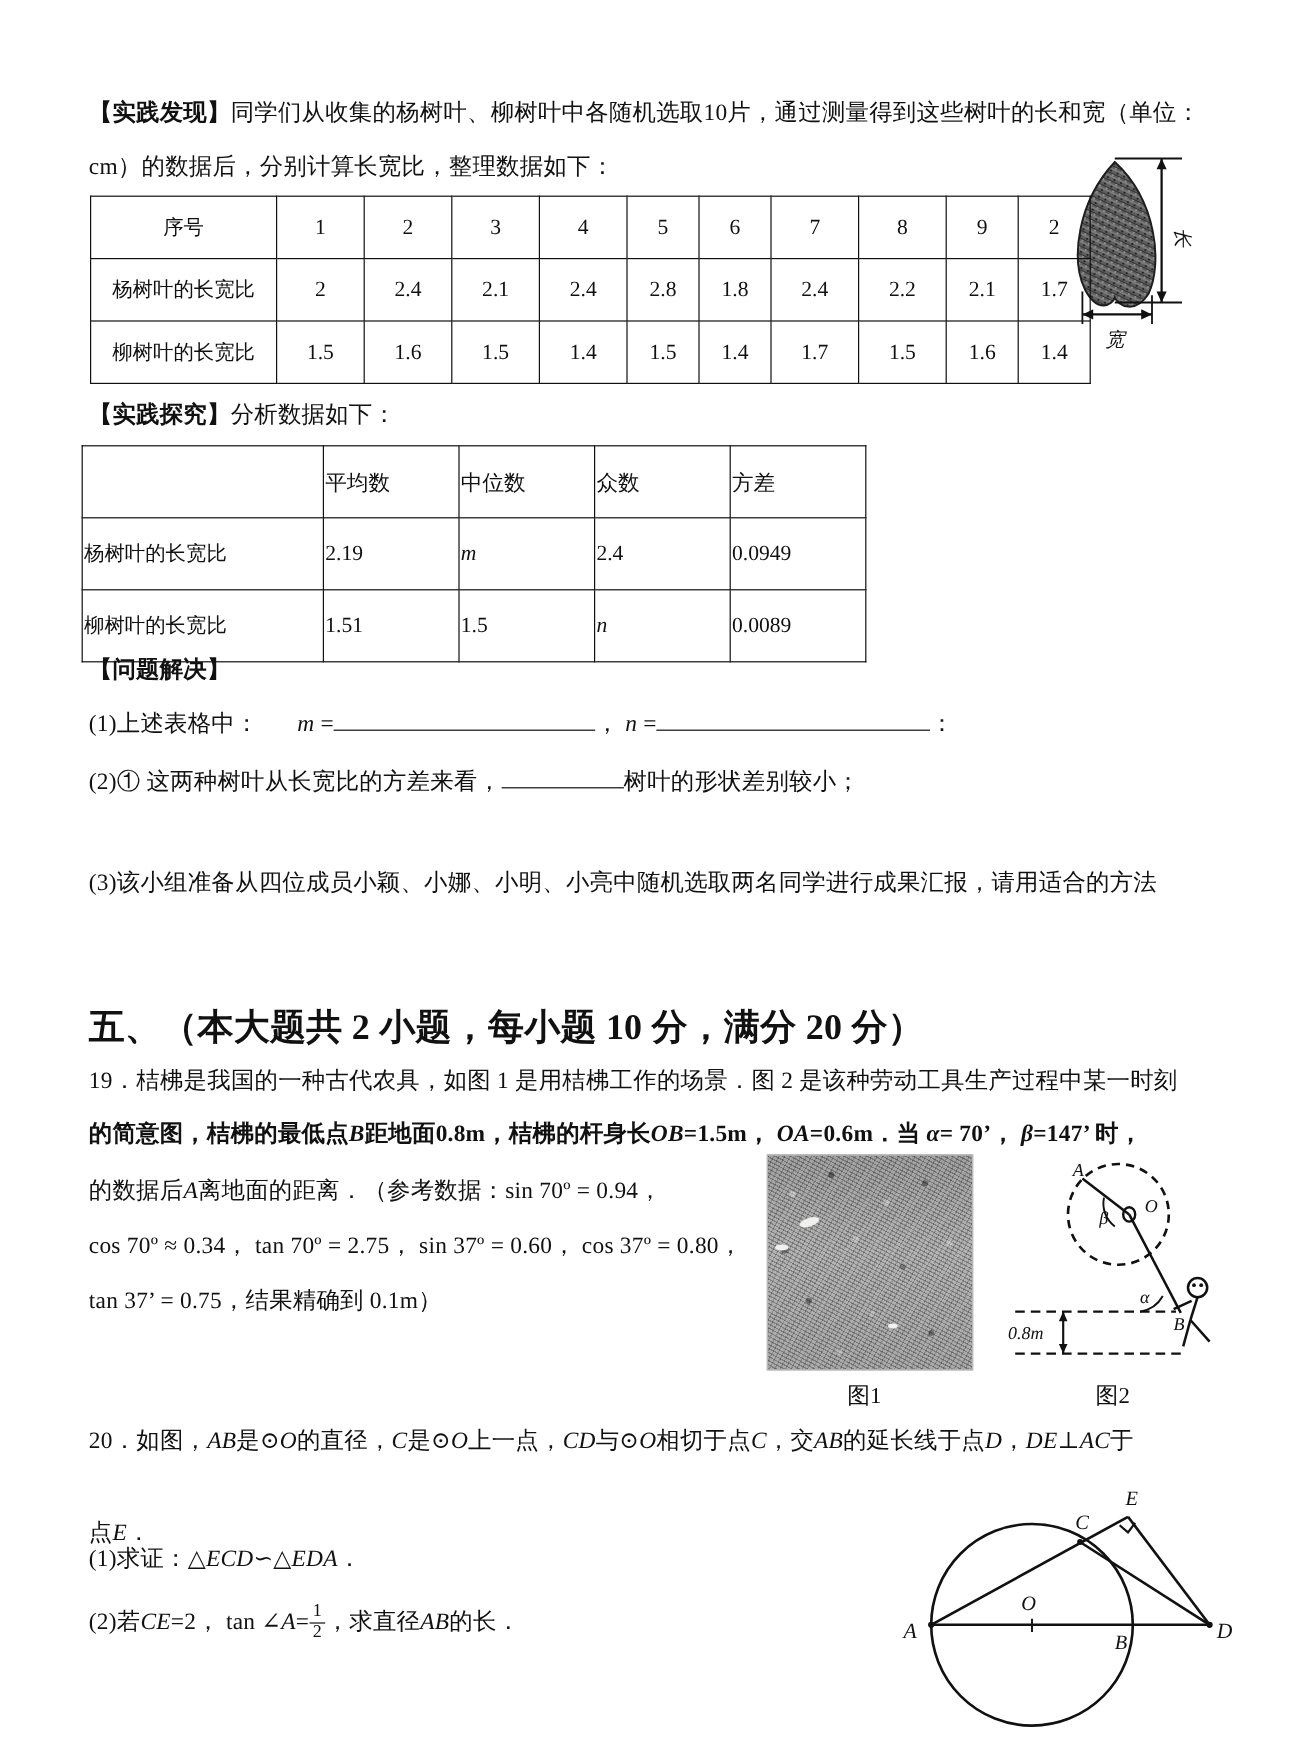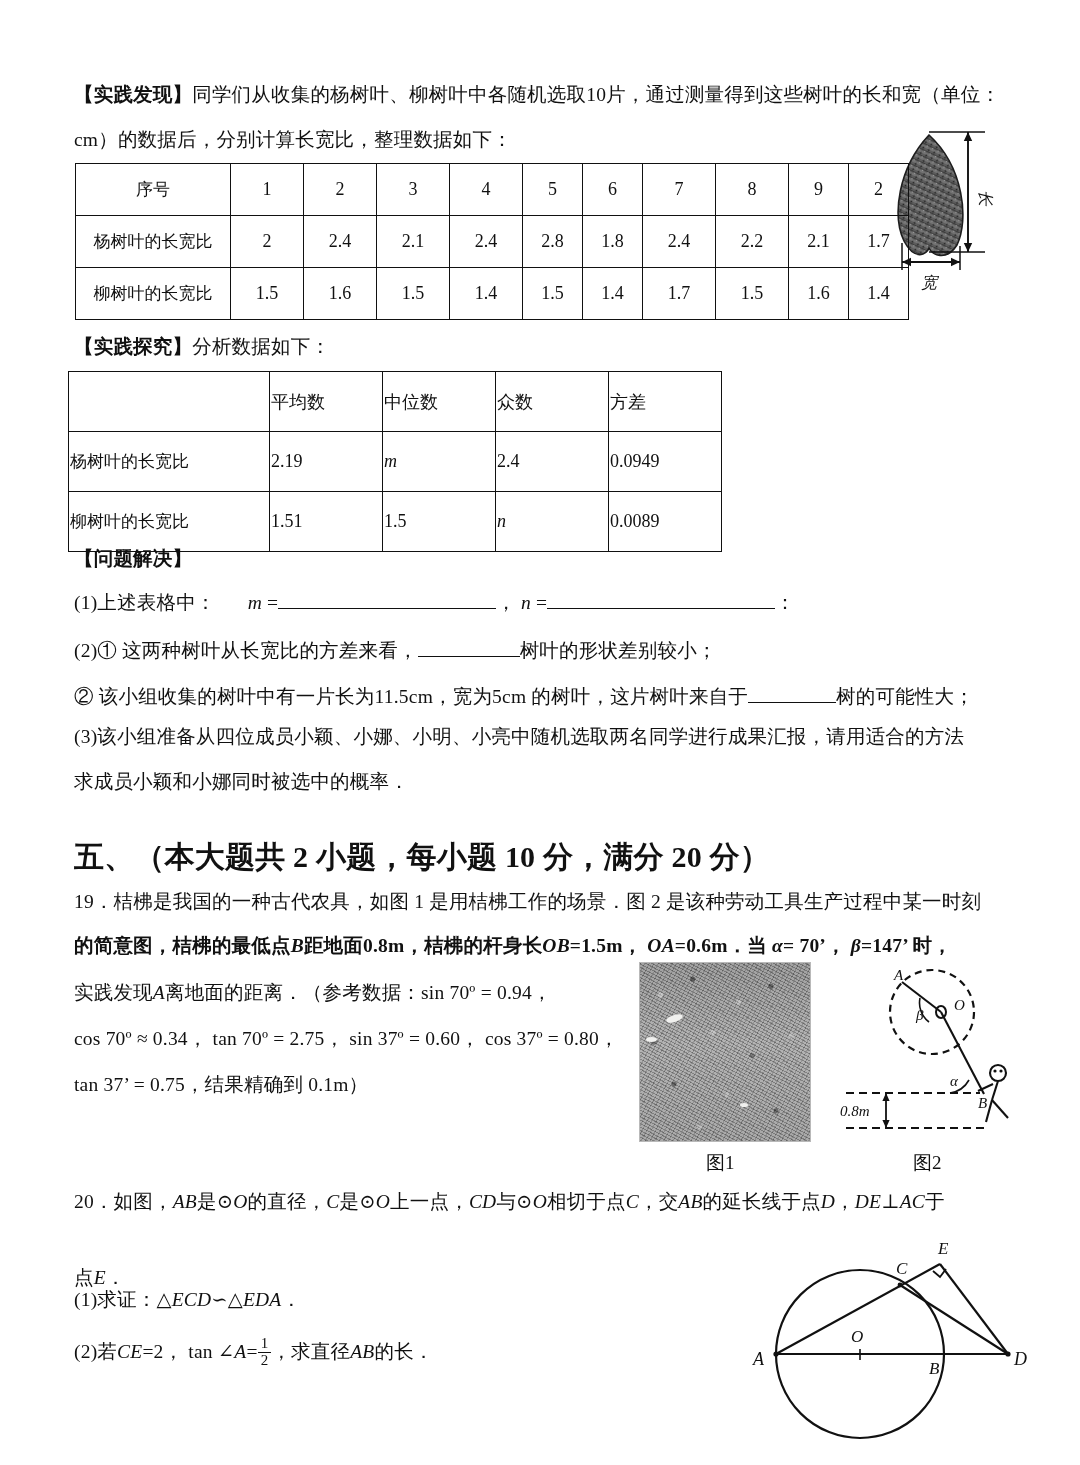--- a/index.html
+++ b/index.html
@@ -284,40 +284,36 @@
     <span class="ital">m</span>
     <span>=</span><span class="blank" style="width:218px"></span><span>，</span>
     <span class="ital">n</span>
     <span>=</span><span class="blank" style="width:228px"></span><span>：</span>
   </div>
 
   <div class="ln" style="left:74px; top:636px;">
     <span>(2)① 这两种树叶从长宽比的方差来看，</span><span class="blank" style="width:102px"></span><span>树叶的形状差别较小；</span>
   </div>
 
-  <div class="ln" style="left:74px; top:682px;">
-    <span>② 该小组收集的树叶中有一片长为11.5cm，宽为5cm 的树叶，这片树叶来自于</span><span class="blank" style="width:88px"></span><span>树的可能性大；</span>
-  </div>
 
   <div class="ln" style="left:74px; top:727px;">(3)该小组准备从四位成员小颖、小娜、小明、小亮中随机选取两名同学进行成果汇报，请用适合的方法</div>
-  <div class="ln" style="left:74px; top:772px;">求成员小颖和小娜同时被选中的概率．</div>
 
   <div class="ln bold" style="left:74px; top:842px; font-size:30px;">五、（本大题共 2 小题，每小题 10 分，满分 20 分）</div>
 
   <div class="ln" style="left:74px; top:892px;">19．桔柫是我国的一种古代农具，如图 1 是用桔柫工作的场景．图 2 是该种劳动工具生产过程中某一时刻</div>
 
   <div class="ln" style="left:74px; top:936px;font-weight:bold;">
     <span>的简意图，桔柫的最低点</span><span class="ital">B</span><span>距地面0.8m，桔柫的杆身长</span><span class="ital">OB</span><span>=1.5m，</span>
     <span class="ital">OA</span><span>=0.6m．当</span>
     <span class="ital">α</span><span>= 70’，</span>
     <span class="ital">β</span><span>=147’ 时，</span>
   </div>
 
   <div class="ln" style="left:74px; top:983px;">
-    <span>实践发现</span><span class="ital">A</span><span>离地面的距离．（参考数据：sin 70º = 0.94，</span>
+    <span>的数据后</span><span class="ital">A</span><span>离地面的距离．（参考数据：sin 70º = 0.94，</span>
   </div>
   <div class="ln" style="left:74px; top:1029px;">cos 70º ≈ 0.34， tan 70º = 2.75， sin 37º = 0.60， cos 37º = 0.80，</div>
   <div class="ln" style="left:74px; top:1075px;">tan 37’ = 0.75，结果精确到 0.1m）</div>
 
   <div id="photo1">
     <div class="speck" style="left:26px; top:52px; width:17px; height:7px; transform:rotate(-18deg);"></div>
     <div class="speck" style="left:6px; top:74px; width:11px; height:5px;"></div>
     <div class="speck" style="left:100px; top:140px; width:8px; height:4px;"></div>
   </div>
 

